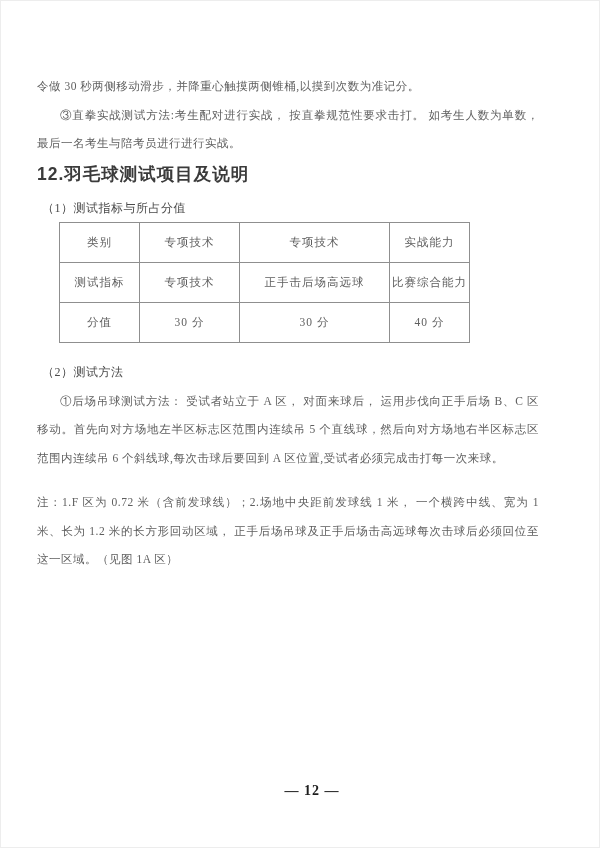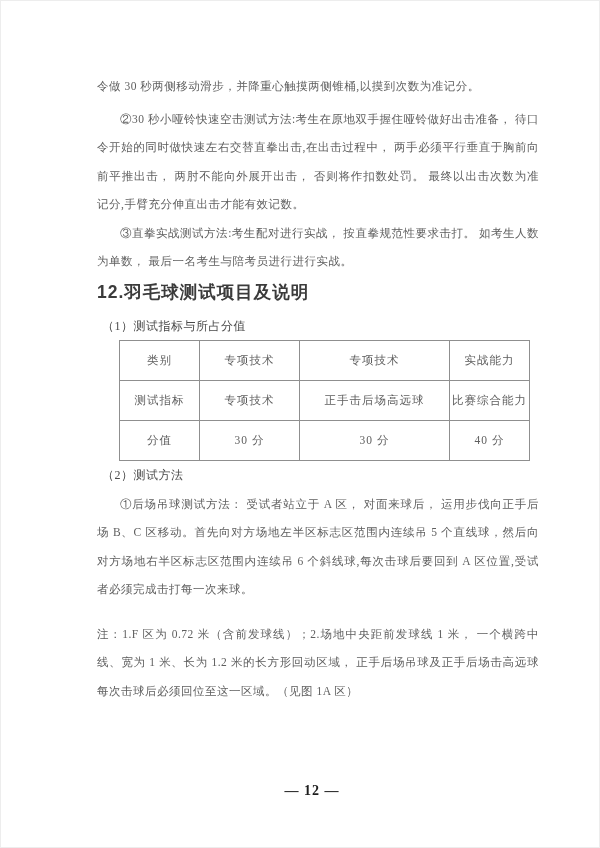--- a/index.html
+++ b/index.html
@@ -12,21 +12,21 @@
     width: 600px;
     height: 848px;
     background: #ffffff;
     box-sizing: border-box;
     border: 1px solid #ededed;
     overflow: hidden;
     font-family: "Liberation Serif", "DejaVu Serif", serif;
   }
   .content {
     box-sizing: border-box;
-    padding: 71px 60px 0 96px;
+    padding: 71px 60px 0 36px;
   }
   .body-text {
     font-size: 11.5px;
     line-height: 28.5px;
     color: #5e5e5e;
     letter-spacing: 0.5px;
     text-align: justify;
     margin: 0;
   }
   .indent2 { text-indent: 2em; }
@@ -57,21 +57,21 @@
   .score-table td {
     border: 1px solid #8f8f8f;
     height: 39px;
     text-align: center;
     vertical-align: middle;
     font-size: 11.5px;
     color: #5e5e5e;
     letter-spacing: 1px;
     padding: 0 2px;
   }
-  .method-sub { margin-top: 6px; }
+  .method-sub { margin-top: 21px; }
   .method-p { margin-top: 6px; }
   .figure-line { text-indent: 0; }
   .note-p { margin-top: 16px; }
   .footer {
     position: absolute;
     top: 782px;
     left: 12px;
     width: 100%;
     text-align: center;
     font-size: 14px;
@@ -82,21 +82,20 @@
   }
 </style>
 </head>
 <body>
 
 <div class="page">
   <div class="content">
 
     <p class="body-text">令做 30 秒两侧移动滑步，并降重心触摸两侧锥桶,以摸到次数为准记分。</p>
 
-    <p class="body-text indent2 p2">②30 秒小哑铃快速空击测试方法:考生在原地双手握住哑铃做好出击准备， 待口令开始的同时做快速左右交替直拳出击,在出击过程中， 两手必须平行垂直于胸前向前平推出击， 两肘不能向外展开出击， 否则将作扣数处罚。 最终以出击次数为准记分,手臂充分伸直出击才能有效记数。</p>
 
     <p class="body-text indent2">③直拳实战测试方法:考生配对进行实战， 按直拳规范性要求击打。 如考生人数为单数， 最后一名考生与陪考员进行进行实战。</p>
 
     <h1 class="section-heading">12.羽毛球测试项目及说明</h1>
 
     <div class="body-text sub-heading">（1）测试指标与所占分值</div>
 
     <table class="score-table">
       <colgroup>
         <col style="width:80px">

